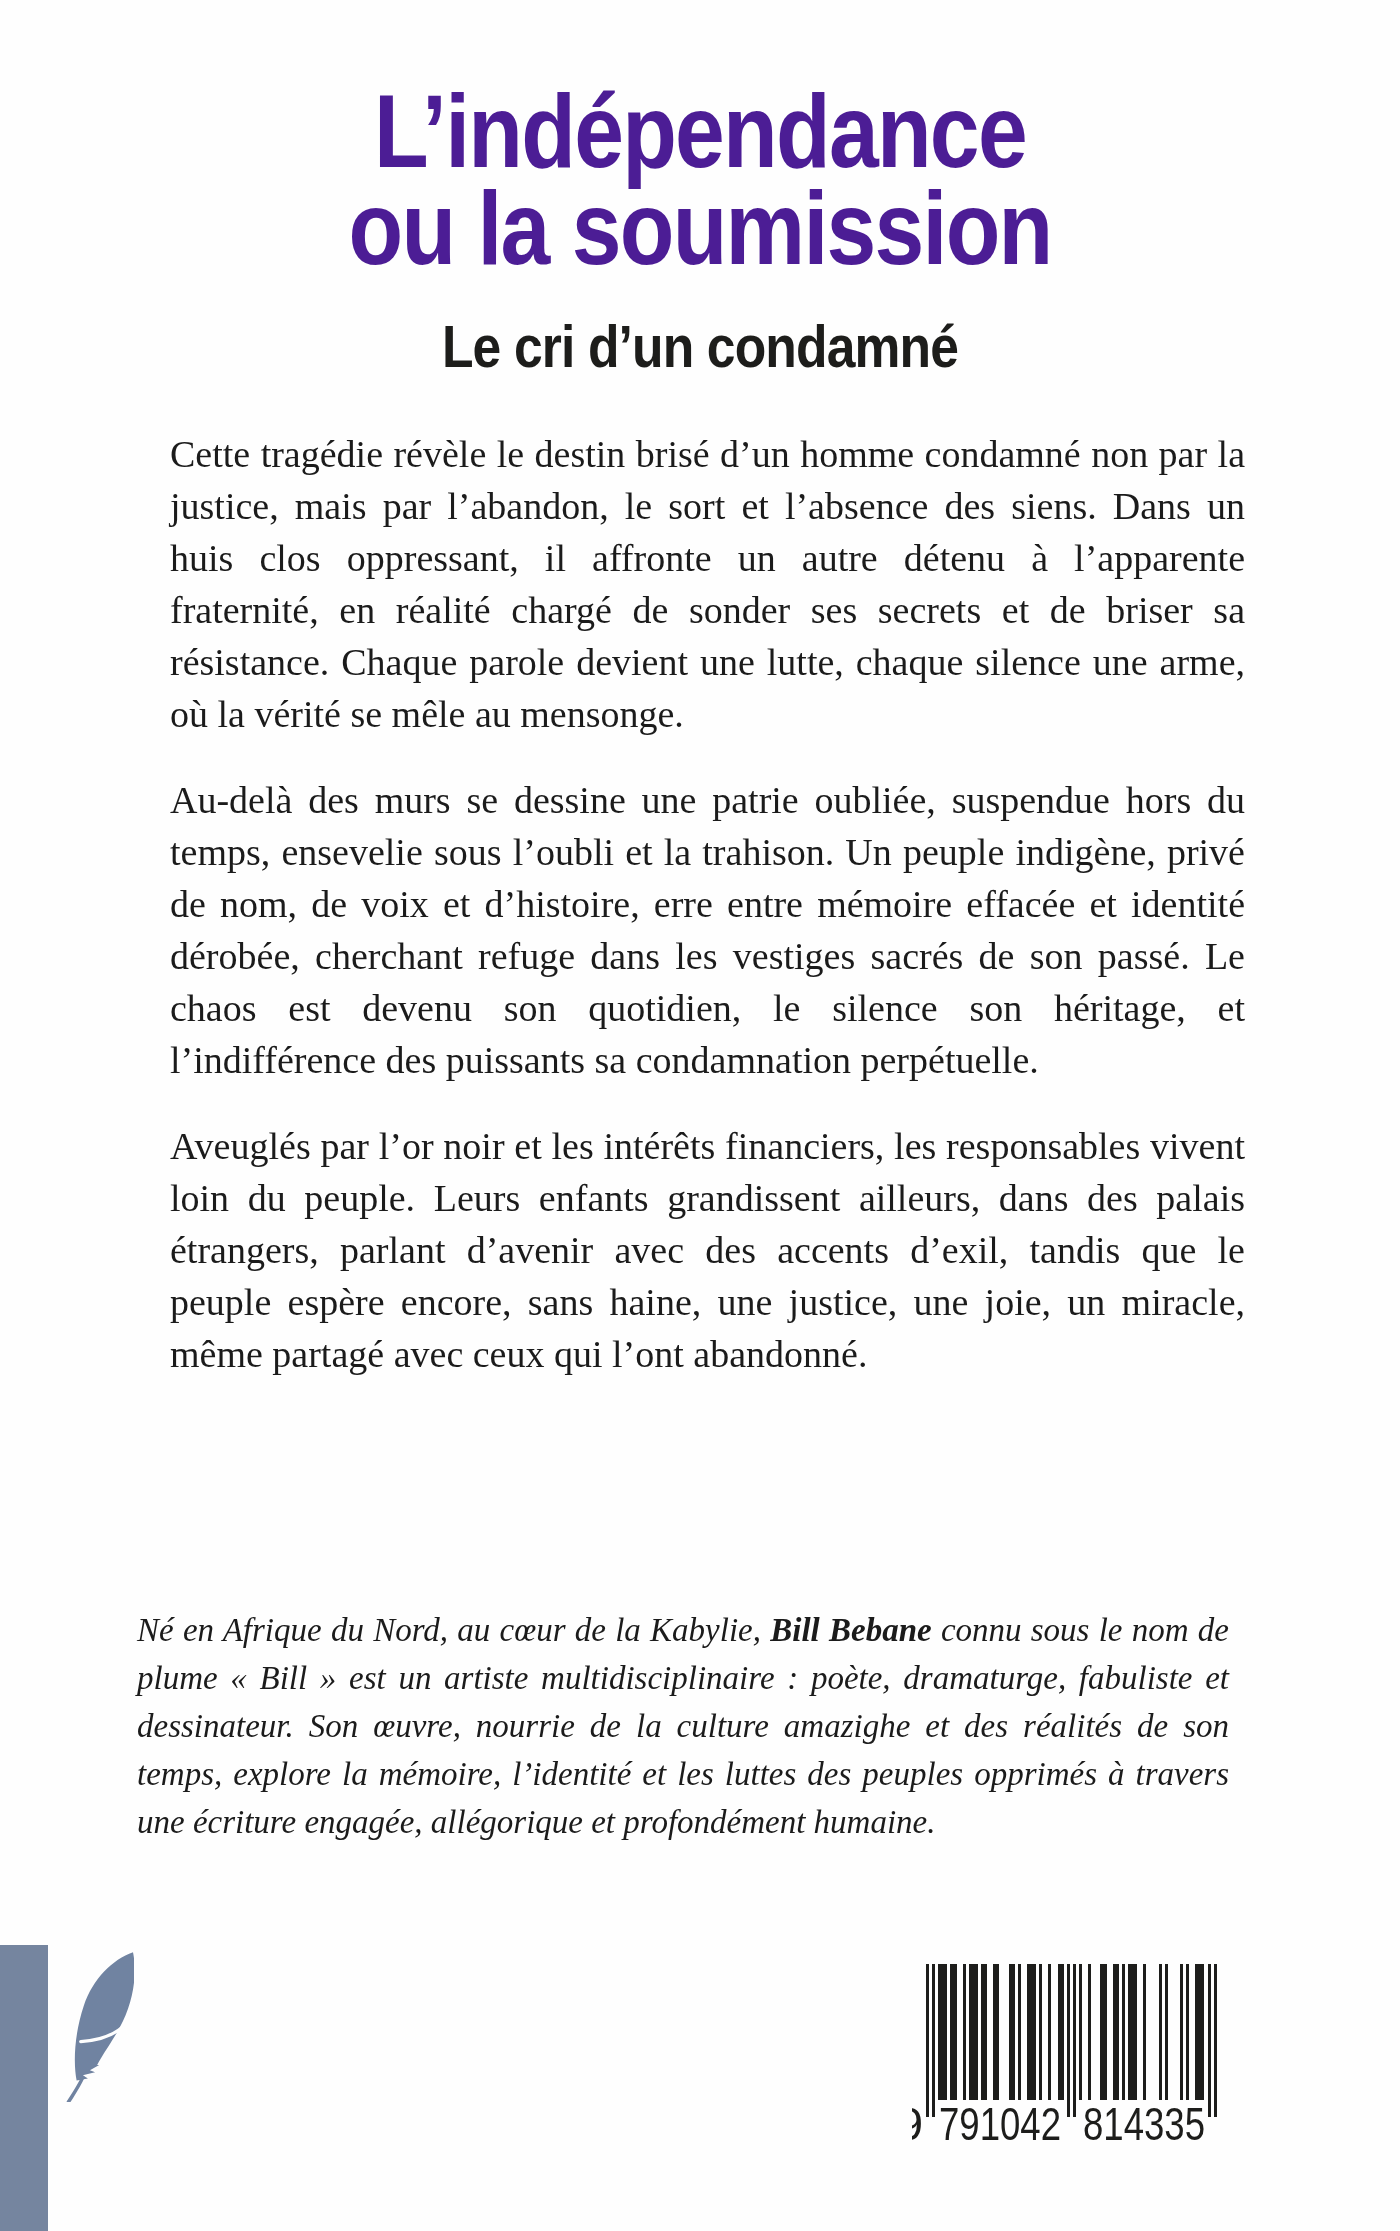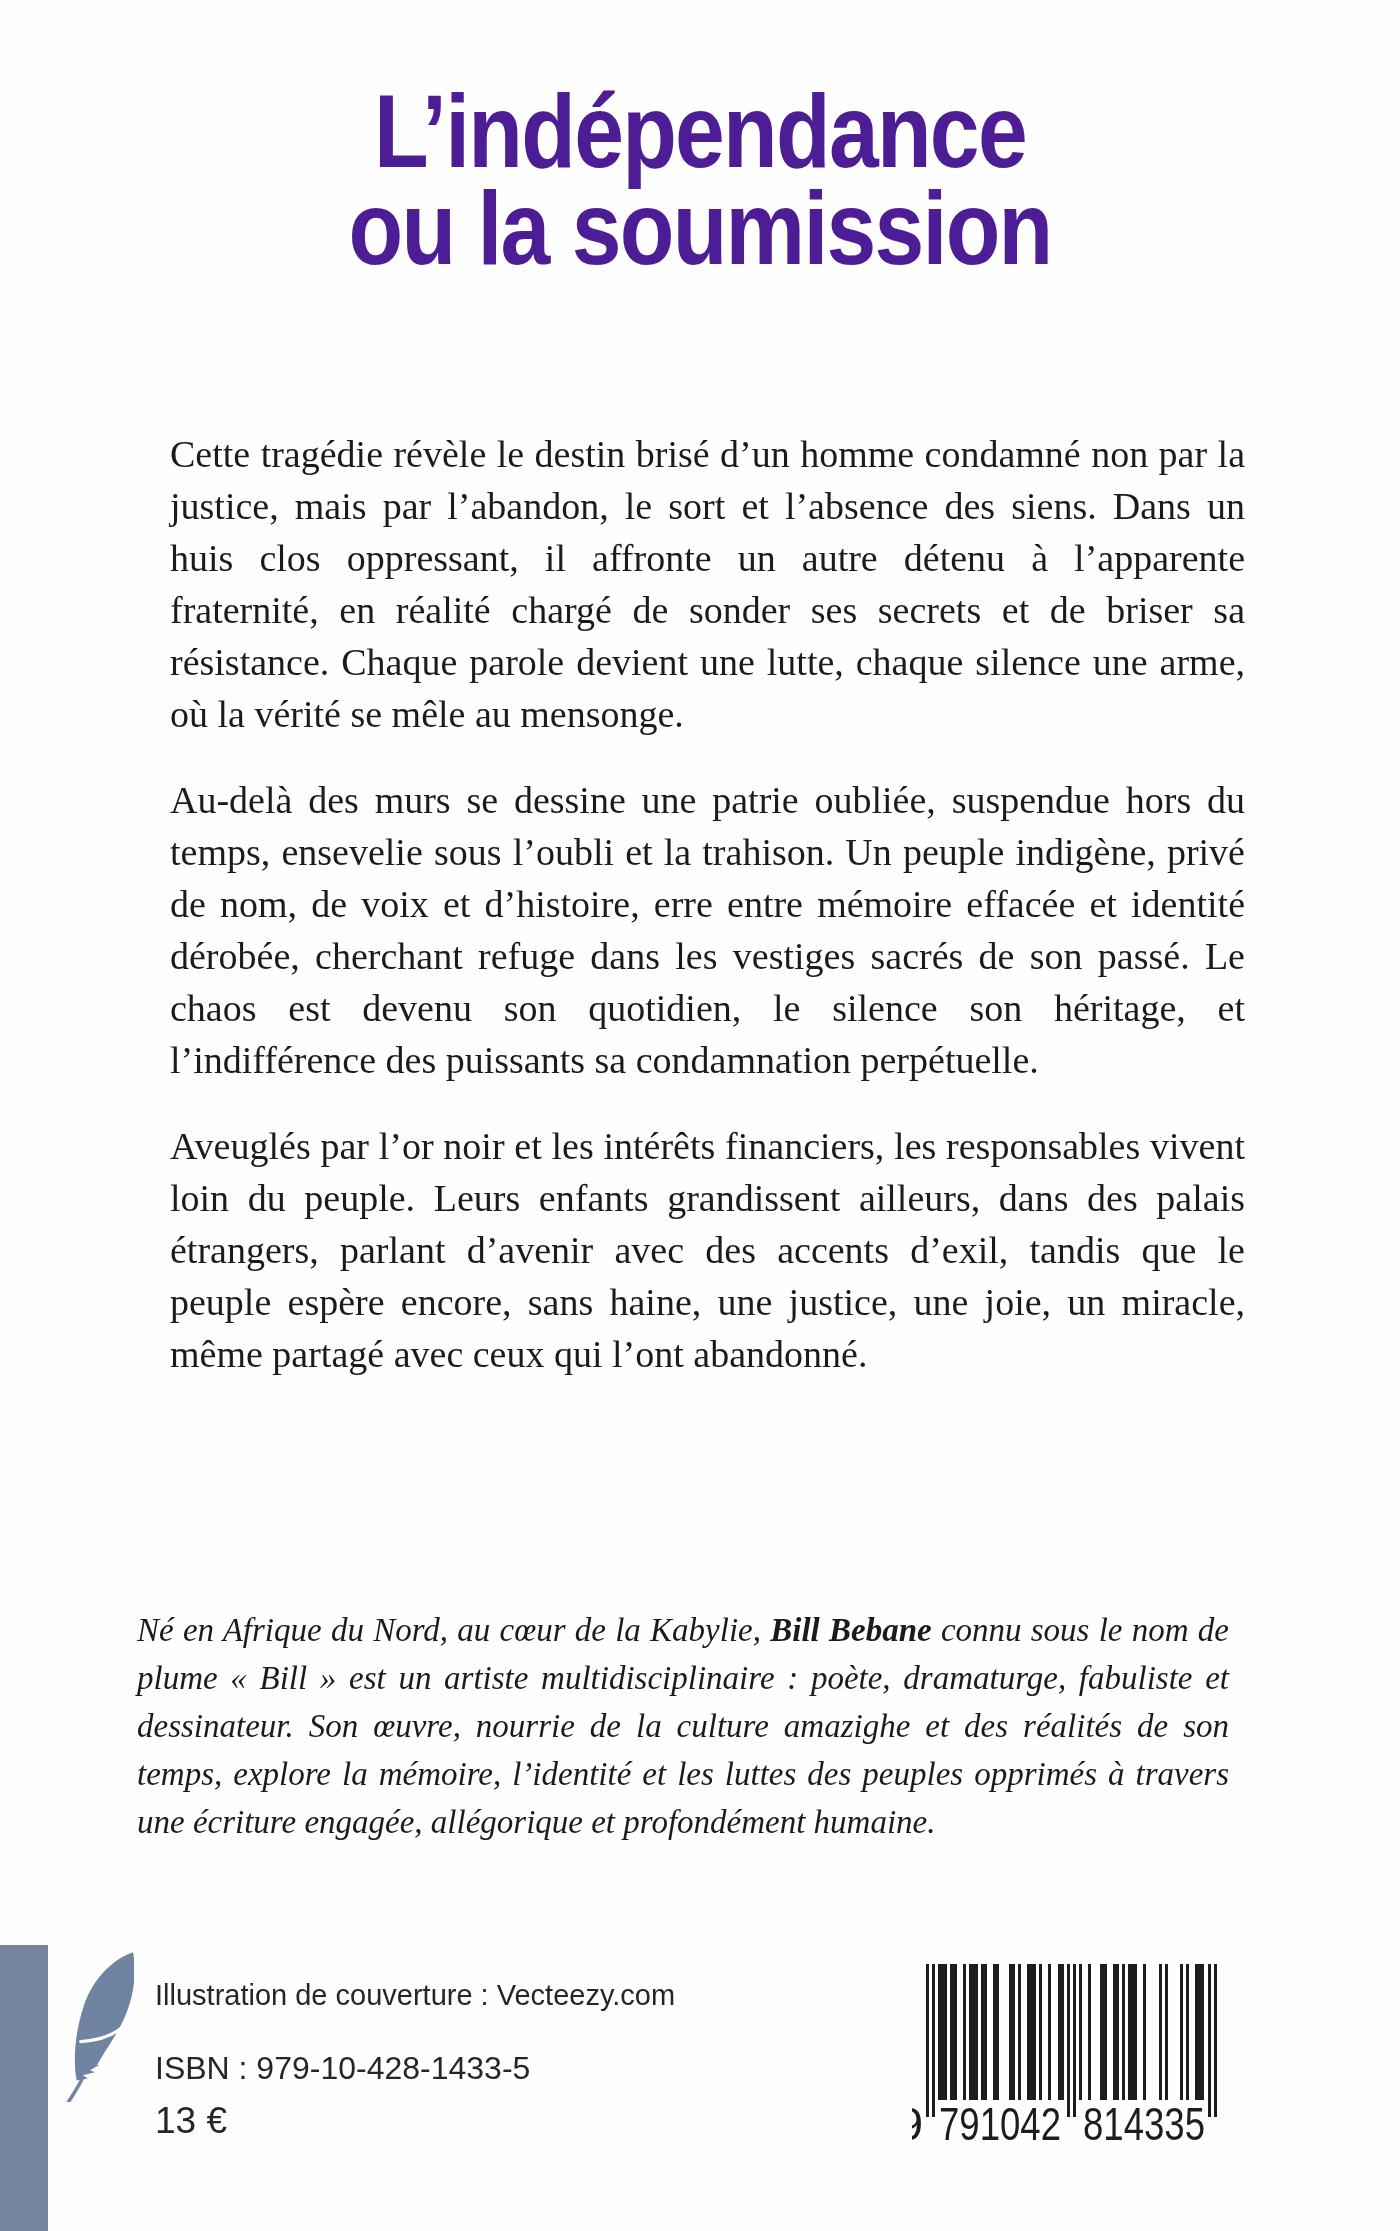--- a/index.html
+++ b/index.html
@@ -88,20 +88,23 @@
 </head>
 <body>
 
 <div class="page">
 
   <header class="title-block">
     <h1 class="book-title">
       <span class="t-line">L’indépendance</span>
       <span class="t-line">ou la soumission</span>
     </h1>
+    <h2 class="book-subtitle">
+      <span class="t-line">Le cri d’un condamné</span>
+    </h2>
   </header>
 
   <main class="synopsis">
     <p>Cette tragédie révèle le destin brisé d’un homme condamné non par la justice, mais par l’abandon, le sort et l’absence des siens. Dans un huis clos oppressant, il affronte un autre détenu à l’apparente fraternité, en réalité chargé de sonder ses secrets et de briser sa résistance. Chaque parole devient une lutte, chaque silence une arme, où la vérité se mêle au mensonge.</p>
     <p>Au-delà des murs se dessine une patrie oubliée, suspendue hors du temps, ensevelie sous l’oubli et la trahison. Un peuple indigène, privé de nom, de voix et d’histoire, erre entre mémoire effacée et identité dérobée, cherchant refuge dans les vestiges sacrés de son passé. Le chaos est devenu son quotidien, le silence son héritage, et l’indifférence des puissants sa condamnation perpétuelle.</p>
     <p>Aveuglés par l’or noir et les intérêts financiers, les responsables vivent loin du peuple. Leurs enfants grandissent ailleurs, dans des palais étrangers, parlant d’avenir avec des accents d’exil, tandis que le peuple espère encore, sans haine, une justice, une joie, un miracle, même partagé avec ceux qui l’ont abandonné.</p>
   </main>
 
   <section class="bio">
     <p><span>Né en Afrique du Nord, au cœur de la Kabylie, </span><strong>Bill Bebane</strong><span> connu sous le nom de plume «&nbsp;Bill&nbsp;» est un artiste multidisciplinaire&nbsp;: poète, dramaturge, fabuliste et dessinateur. Son œuvre, nourrie de la culture amazighe et des réalités de son temps, explore la mémoire, l’identité et les luttes des peuples opprimés à travers une écriture engagée, allégorique et profondément humaine.</span></p>
@@ -113,25 +116,20 @@
     <path d="M80,14
              C85,38 79,70 62,96
              C56,106 49,116 45,124
              L47,124 L38,129 L43,131 L31,134 L36,137 L25,139
              C22,124 22,96 32,66
              C41,40 60,21 80,14 Z" fill="#7083a1"></path>
     <path d="M73,84 C62,95 48,100 29,101" fill="none" stroke="#fefefe" stroke-width="3.2" stroke-linecap="round"></path>
     <path d="M31,136 C27,145 22,152 17,160" fill="none" stroke="#7083a1" stroke-width="3.4" stroke-linecap="round"></path>
   </svg>
 
-  <div class="credits">
-    <div class="credit-illustration">Illustration de couverture : Vecteezy.com</div>
-    <div class="credit-isbn">ISBN : 979-10-428-1433-5</div>
-    <div class="credit-price">13 €</div>
-  </div>
 
   <div class="barcode">
     <svg id="barcode-svg" viewBox="0 0 312 186" shape-rendering="crispEdges" aria-hidden="true">
         <rect x="14.00" y="2" width="3.06" height="153" fill="#1d1d1b"></rect>
         <rect x="20.12" y="2" width="3.06" height="153" fill="#1d1d1b"></rect>
         <rect x="26.24" y="2" width="9.18" height="136" fill="#1d1d1b"></rect>
         <rect x="38.48" y="2" width="6.12" height="136" fill="#1d1d1b"></rect>
         <rect x="50.72" y="2" width="3.06" height="136" fill="#1d1d1b"></rect>
         <rect x="56.84" y="2" width="9.18" height="136" fill="#1d1d1b"></rect>
         <rect x="69.08" y="2" width="6.12" height="136" fill="#1d1d1b"></rect>

